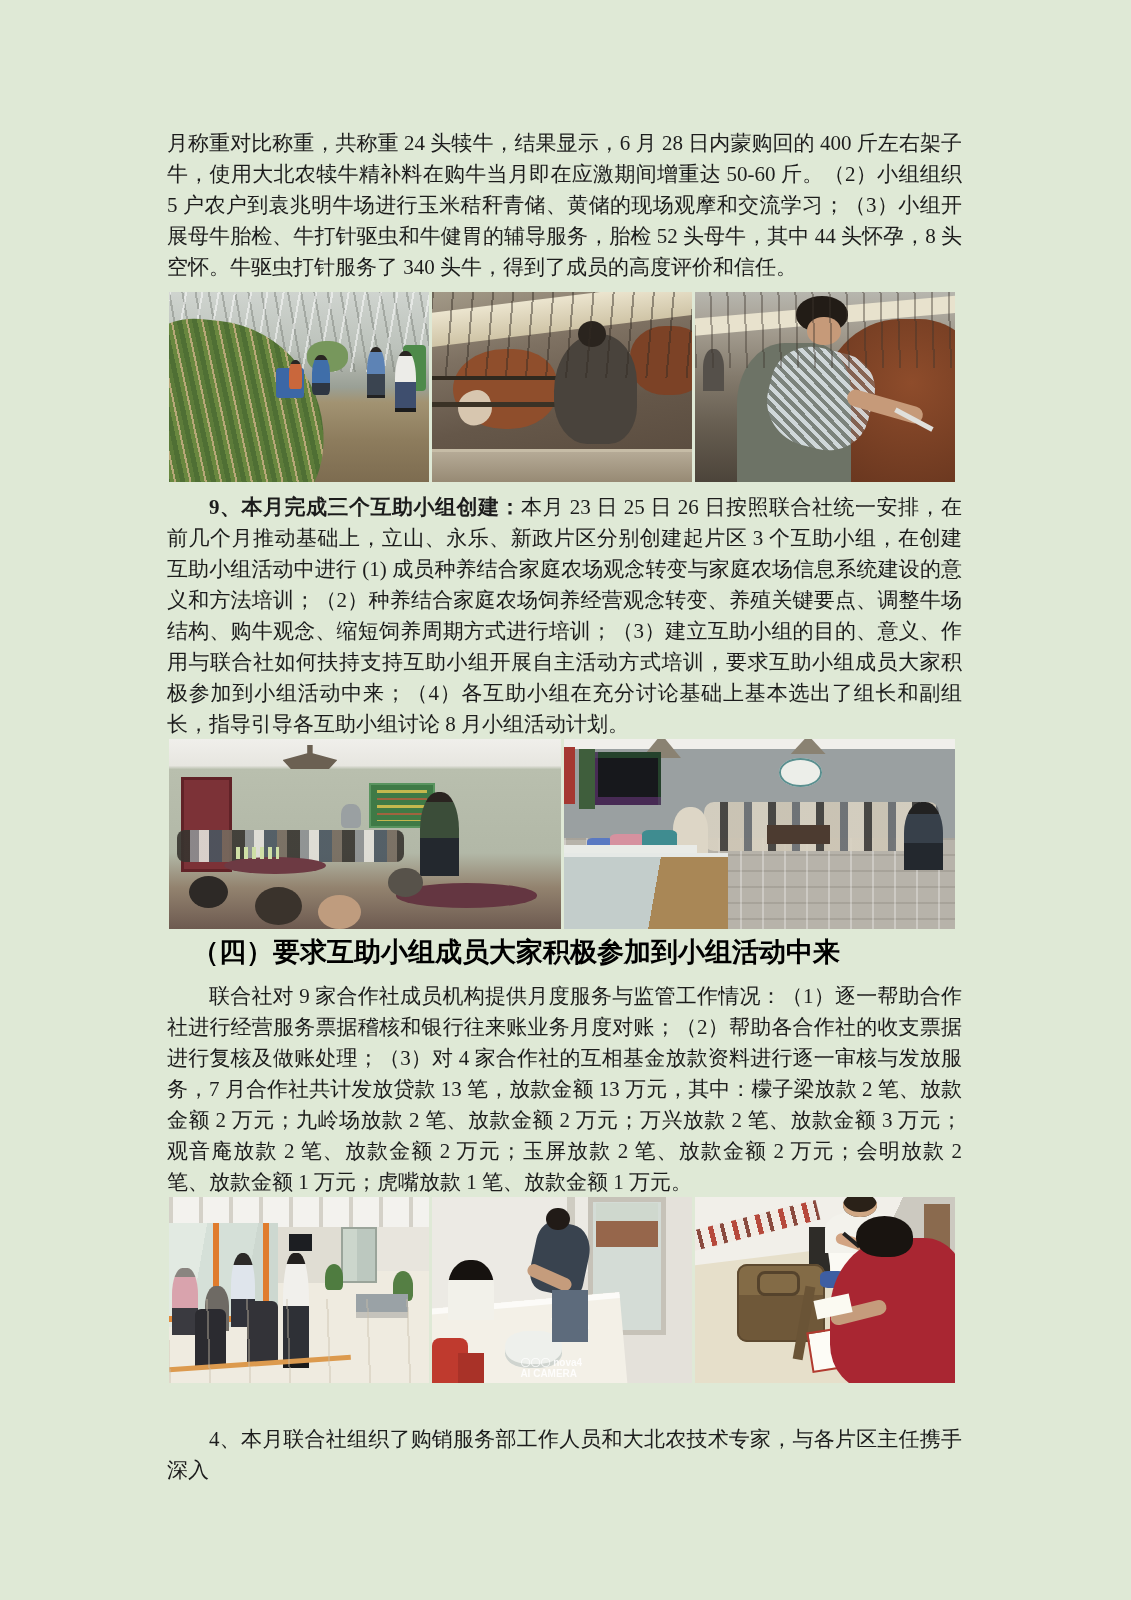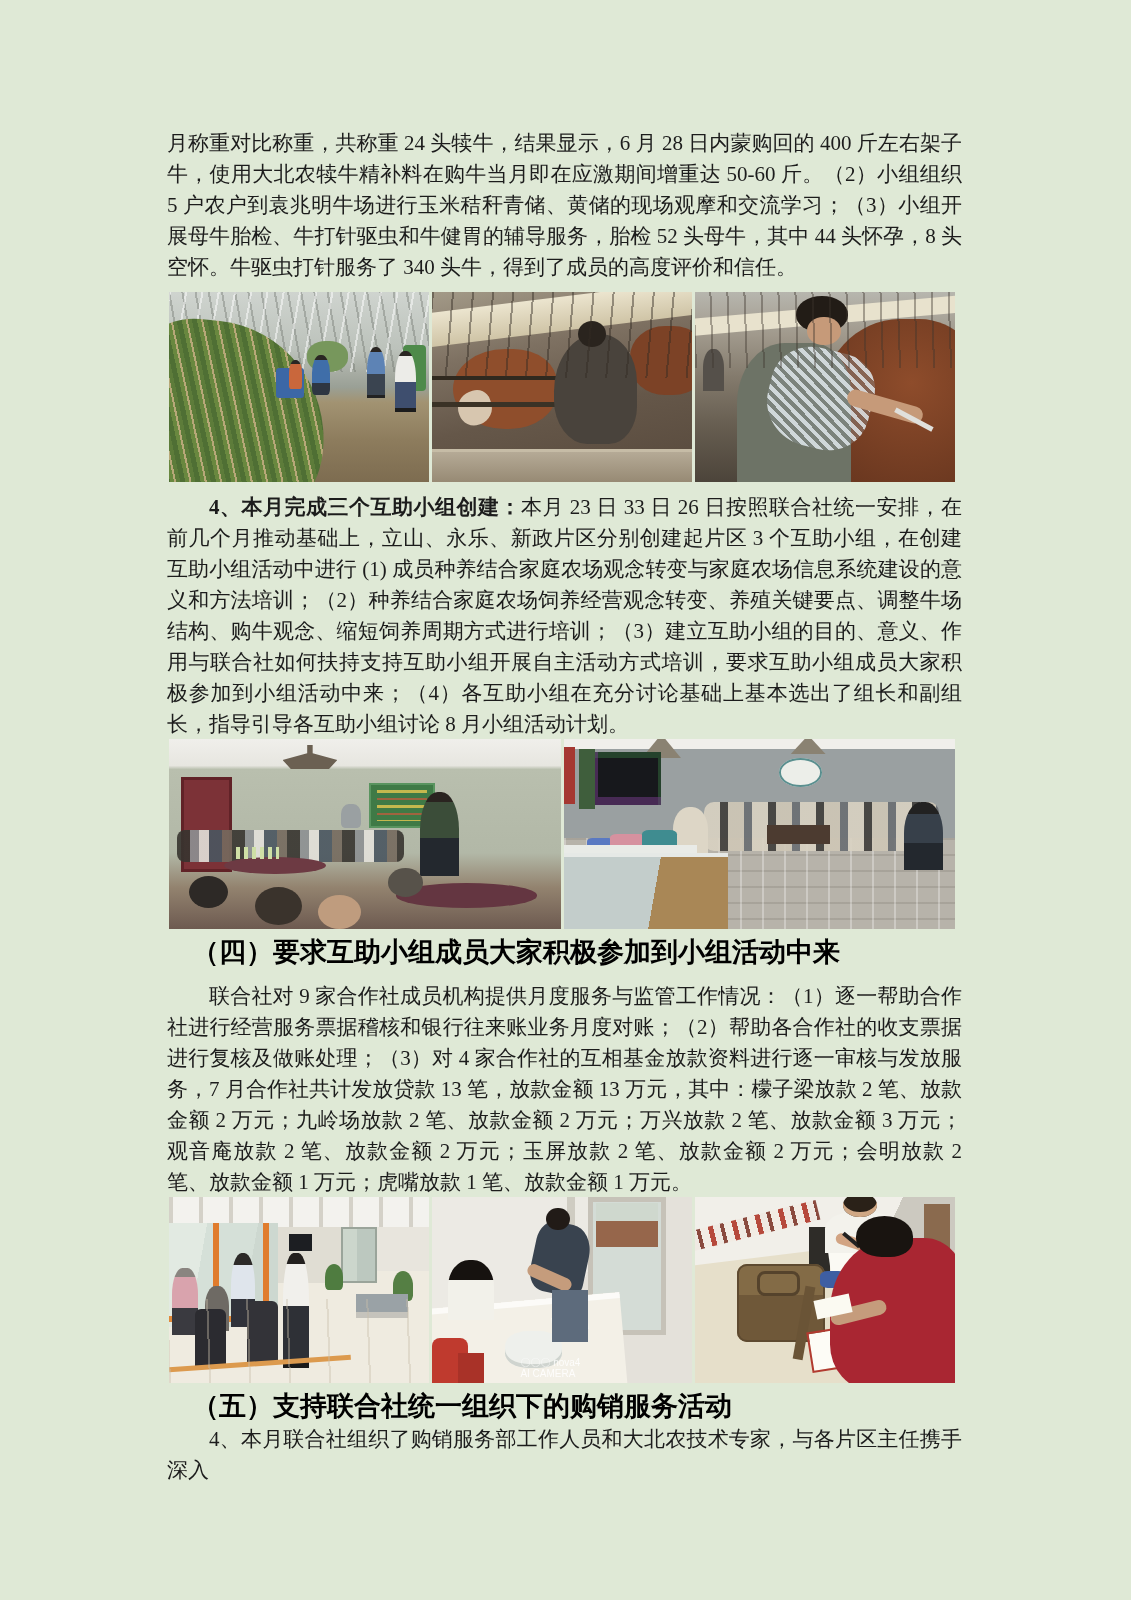--- a/index.html
+++ b/index.html
@@ -184,21 +184,21 @@
   #r3p2 .sit{left:6%;top:34%;width:18%;height:32%;border-radius:45% 45% 0 0;
     background:linear-gradient(#16120f 0 34%,#f2f1ea 34%);}
   #r3p2 .mhead{left:44%;top:6%;width:9%;height:12%;background:#211b17;border-radius:50%;}
   #r3p2 .mbody{left:39%;top:14%;width:21%;height:38%;background:#39434f;
     transform:rotate(12deg);border-radius:30% 40% 20% 30%;}
   #r3p2 .marm{left:36%;top:40%;width:18%;height:7%;background:#c59c7c;
     transform:rotate(24deg);border-radius:8px;}
   #r3p2 .mlegs{left:46%;top:50%;width:14%;height:28%;background:#5d6b7c;}
   #r3p2 .red{left:0;top:76%;width:14%;height:24%;background:#bf3a2e;border-radius:8px 8px 0 0;}
   #r3p2 .red2{left:10%;top:84%;width:10%;height:16%;background:#a93228;}
-  #r3p2 .wm{left:34%;bottom:2%;font-size:10px;}
+  #r3p2 .wm{left:34%;bottom:2%;font-size:10px;font-weight:bold;}
 
   #r3p3{background:linear-gradient(115deg,#f1efe9 0 60%,#ccc9c0 60% 82%,#d8d2c6 82%);}
   #r3p3 .strip{left:-4%;top:10%;width:52%;height:11%;transform:rotate(-14deg);
     background:repeating-linear-gradient(90deg,#b6493c 0 5px,#efe9e2 5px 12px,#8a4a3e 12px 16px,#f2ece4 16px 24px);}
   #r3p3 .stool{right:2%;top:4%;width:10%;height:26%;background:#8a6a4e;}
   #r3p3 .desk{left:-4%;top:30%;width:88%;height:74%;background:#e6dfca;transform:rotate(-7deg);}
   #r3p3 .darkitem{left:44%;top:16%;width:8%;height:26%;background:#2e2c28;}
   #r3p3 .case{left:16%;top:36%;width:34%;height:42%;border-radius:10px;
     background:linear-gradient(180deg,#836b46 0 40%,#6f5839 40%);box-shadow:inset 0 0 0 2px #5e4a30;}
   #r3p3 .handle{left:24%;top:40%;width:14%;height:10%;border:3px solid #55432c;border-radius:8px;}
@@ -253,21 +253,21 @@
       <i class="body"></i>
       <i class="plastic"></i>
       <i class="hair"></i>
       <i class="face"></i>
       <i class="arm"></i>
       <i class="syr"></i>
     </div>
   </div>
 
   <div class="para indent" style="top:492px;">
-    <span class="lead">4、本月完成三个互助小组创建：</span><span>本月 23 日 33 日 26 日按照联合社统一安排，在前几个月推动基础上，立山、永乐、新政片区分别创建起片区 3 个互助小组，在创建互助小组活动中进行 (1) 成员种养结合家庭农场观念转变与家庭农场信息系统建设的意义和方法培训；（2）种养结合家庭农场饲养经营观念转变、养殖关键要点、调整牛场结构、购牛观念、缩短饲养周期方式进行培训；（3）建立互助小组的目的、意义、作用与联合社如何扶持支持互助小组开展自主活动方式培训，要求互助小组成员大家积极参加到小组活动中来；（4）各互助小组在充分讨论基础上基本选出了组长和副组长，指导引导各互助小组讨论 8 月小组活动计划。</span>
+    <span class="lead">9、本月完成三个互助小组创建：</span><span>本月 23 日 25 日 26 日按照联合社统一安排，在前几个月推动基础上，立山、永乐、新政片区分别创建起片区 3 个互助小组，在创建互助小组活动中进行 (1) 成员种养结合家庭农场观念转变与家庭农场信息系统建设的意义和方法培训；（2）种养结合家庭农场饲养经营观念转变、养殖关键要点、调整牛场结构、购牛观念、缩短饲养周期方式进行培训；（3）建立互助小组的目的、意义、作用与联合社如何扶持支持互助小组开展自主活动方式培训，要求互助小组成员大家积极参加到小组活动中来；（4）各互助小组在充分讨论基础上基本选出了组长和副组长，指导引导各互助小组讨论 8 月小组活动计划。</span>
   </div>
 
   <div class="prow" style="top:739px;height:190px;">
     <div class="photo" id="r2p1">
       <i class="chand"></i>
       <i class="door"></i>
       <i class="screen"></i>
       <i class="fan"></i>
       <i class="pres"></i>
       <i class="crowd1"></i>
@@ -353,16 +353,15 @@
       <i class="oldhead"></i>
       <i class="oldarm"></i>
       <i class="pen"></i>
       <i class="redman"></i>
       <i class="redhair"></i>
       <i class="redarm"></i>
       <i class="booklet"></i>
     </div>
   </div>
 
-  <div class="h" style="top:1388px;">（五）支持联合社统一组织下的购销服务活动</div>
   <div class="para indent" style="top:1424px;">4、本月联合社组织了购销服务部工作人员和大北农技术专家，与各片区主任携手深入</div>
 
 </div>
 
 </body></html>

